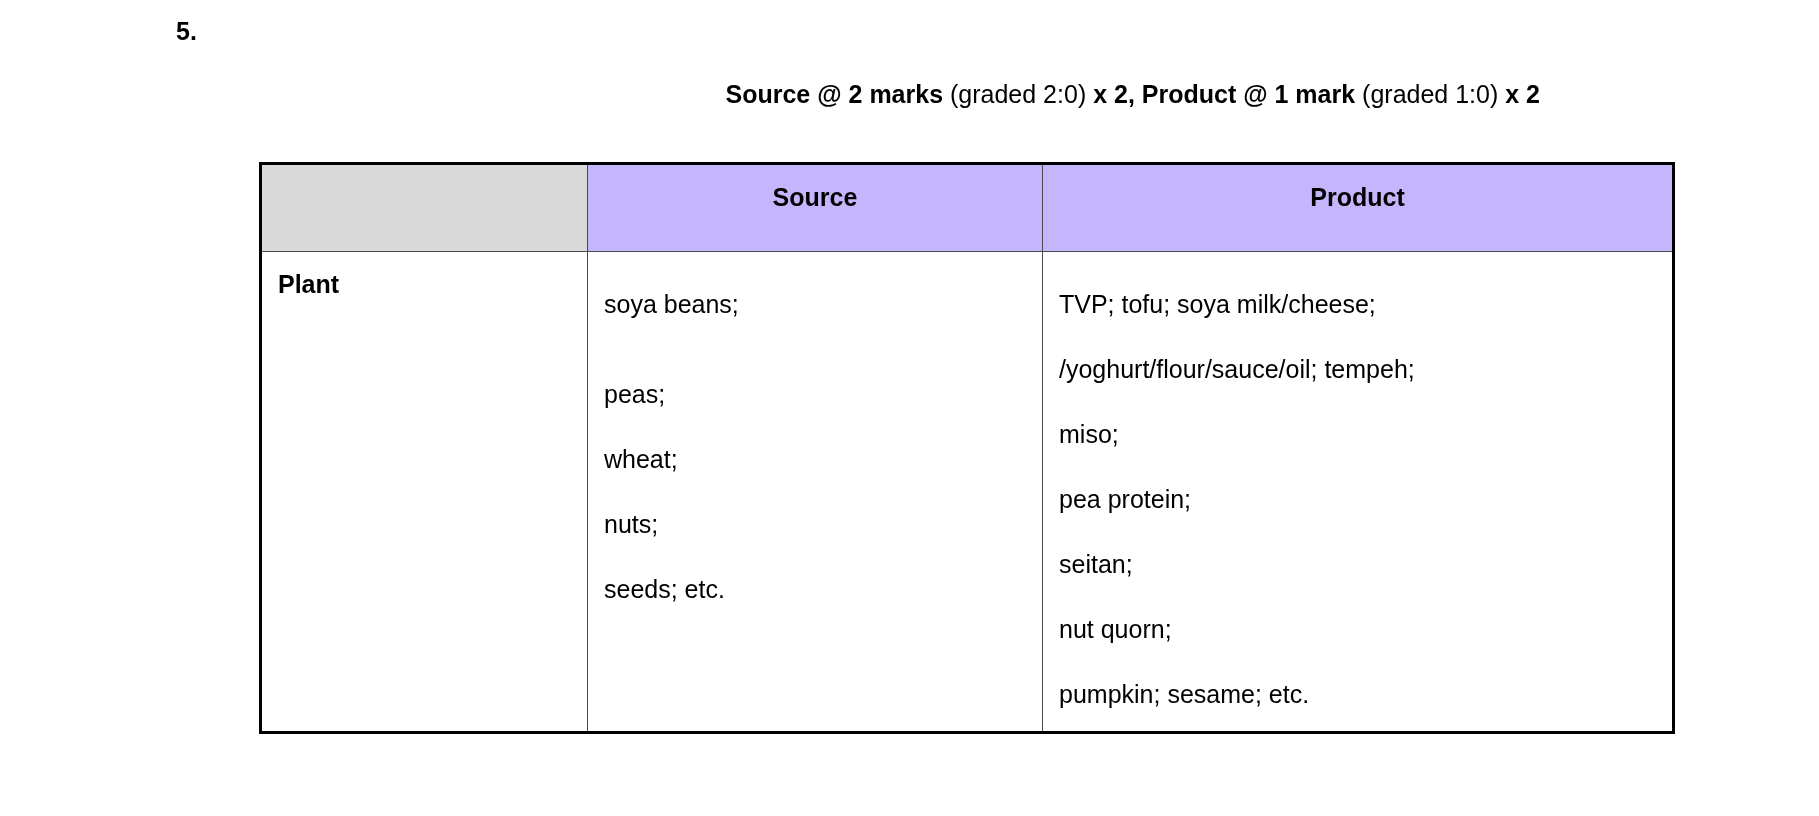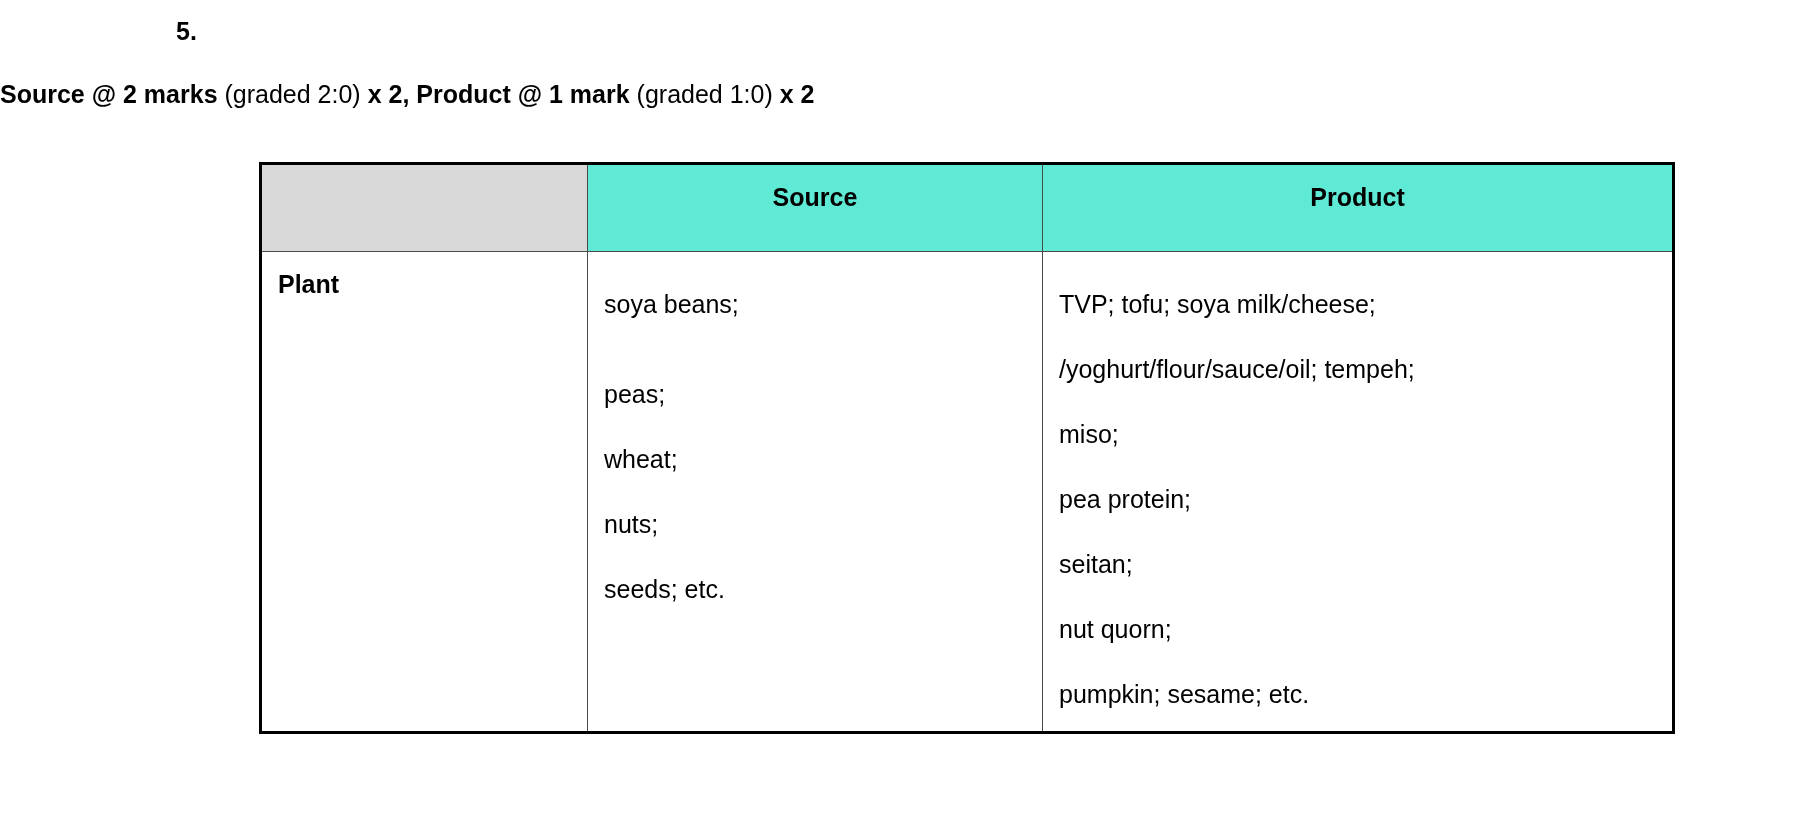--- a/index.html
+++ b/index.html
@@ -44,21 +44,21 @@
     line-height: 34px;
     margin-left: -36px;
   }
 
   
   .marks-line {
     position: absolute;
     top: 77px;
     left: 0;
     width: 1540px;
-    text-align: left;
+    text-align: right;
     font-size: 25px;
     line-height: 34px;
   }
   .marks-line b { font-weight: bold; }
 
   
   .table-wrap {
     position: absolute;
     top: 162px;
     left: 259px;
@@ -75,21 +75,21 @@
     vertical-align: top;
     padding: 10px 16px 14px 16px;
     font-size: 25px;
     line-height: 45px;
   }
   col.c1 { width: 327px; }
   col.c2 { width: 455px; }
   col.c3 { width: 631px; }
 
   thead th {
-    background: #5eead4;
+    background: #c4b5fd;
     text-align: center;
     font-weight: bold;
     height: 62px;
     padding-top: 12px;
     padding-bottom: 12px;
     line-height: 40px;
   }
   thead th.blank { background: #d9d9d9; }
 
   td.rowlabel {

